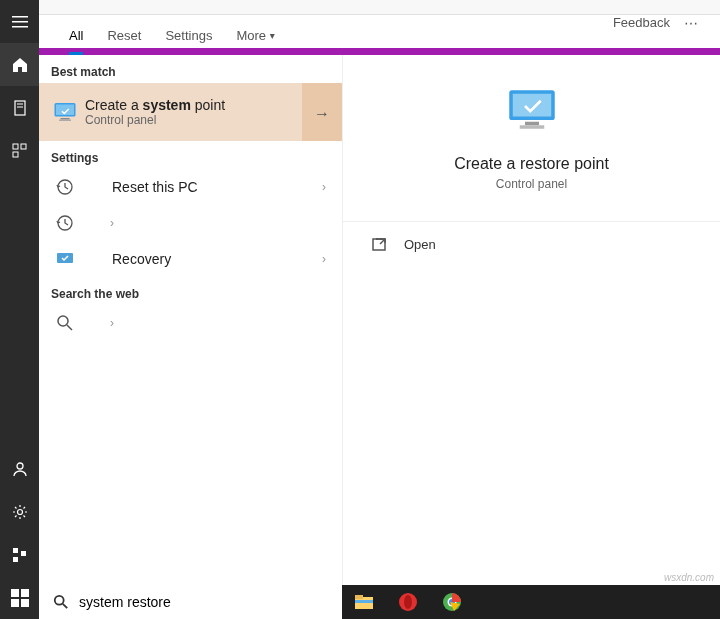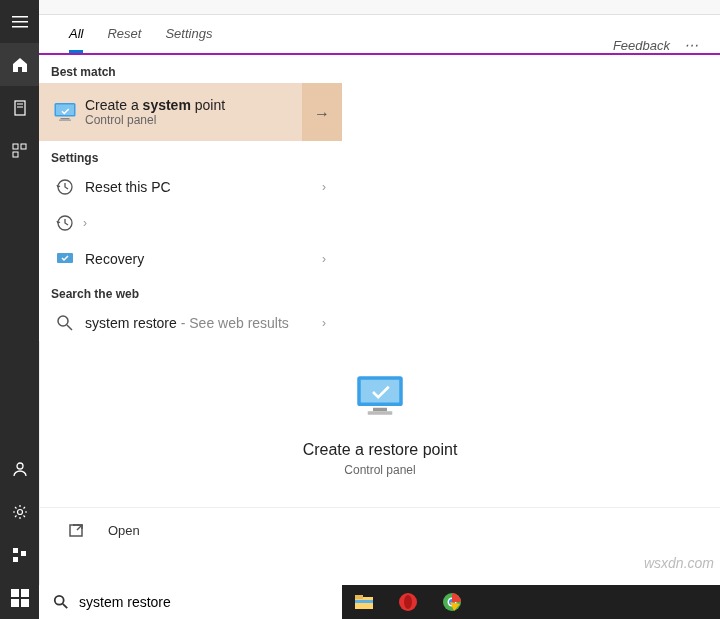--- a/index.html
+++ b/index.html
@@ -9,64 +9,64 @@
 .sidebar .top { display: flex; flex-direction: column; }
 .sidebar .bottom { margin-top: auto; display: flex; flex-direction: column; }
 .sidebar-item { width: 39px; height: 43px; display: flex; align-items: center; justify-content: center; color: #fff; cursor: pointer; }
 .sidebar-item.active { background: #3a3a3a; }
 .sidebar-item svg { width: 16px; height: 16px; fill: #fff; }
 .sidebar-item.start svg { width: 18px; height: 18px; }
 
 .main { position: absolute; left: 39px; top: 0; right: 0; height: 585px; background: #fff; }
 .browser-top { height: 15px; border-bottom: 1px solid #e0e0e0; background: #f8f8f8; }
 
-.tabs { height: 40px; display: flex; align-items: flex-end; padding: 0 18px; border-bottom: 2px solid #a21caf; font-style: italic; }
+.tabs { height: 40px; display: flex; align-items: flex-start; padding: 0 18px; border-bottom: 7px solid #a21caf; }
 .tab { padding: 0 12px; height: 40px; display: flex; align-items: center; font-size: 13px; color: #555; cursor: pointer; position: relative; }
 .tab.active { color: #000; }
 .tab.active::after { content:""; position:absolute; bottom:0; left:12px; right:12px; height:3px; background:#0078d4; }
 .feedback { margin-left: auto; font-size: 13px; color: #555; padding: 0 10px; cursor: pointer; }
 .more-dots { padding: 0 4px; color: #555; cursor: pointer; font-size: 14px; }
 
-.content { display: flex; height: calc(585px - 55px); flex-direction: column; }
+.content { display: flex; height: calc(585px - 55px); }
 .left-col { width: 303px; background: #fff; }
 .right-col { flex: 1; background: #fff; border-left: 1px solid #eee; position: relative; }
 
 .section-header { font-size: 12px; font-weight: 600; color: #333; padding: 10px 12px 4px; }
 
 .result-row { display: flex; align-items: center; padding: 8px 12px; cursor: pointer; position: relative; }
 .result-row .icon-slot { width: 28px; display: flex; justify-content: center; }
 .result-row .text-slot { flex: 1; padding-left: 6px; font-size: 14px; color: #222; }
 .result-row .sub { font-size: 12px; color: #666; }
 .result-row .chev { color: #999; font-size: 12px; padding: 0 4px; }
 .result-row.best { background: #f0dac8; height: 58px; }
 .result-row.best .title { font-size: 14px; }
 .result-row.best strong { font-weight: 600; }
 .result-row.best .expand { width: 40px; height: 58px; background: #e8c8a8; display:flex; align-items:center; justify-content:center; color:#555; margin: -8px -12px -8px 0; }
-.result-row.sub-row { height: 36px; }
+.result-row.sub-row { height: 36px; gap: 27px; }
 
 .monitor-icon { width: 24px; height: 24px; }
 .circ-icon { width: 18px; height: 18px; }
 
 .preview { display:flex; flex-direction:column; align-items:center; padding-top: 30px; }
 .preview .big-icon svg { width: 56px; height: 56px; }
 .preview-title { margin-top: 10px; font-size: 16px; color: #222; }
 .preview-sub { font-size: 12px; color: #666; margin-top: 4px; }
 .preview-divider { height: 1px; background: #eee; width: 100%; margin-top: 30px; }
-.preview-action { display:flex; align-items:center; gap:24px; padding: 14px 28px; font-size: 13px; color:#333; cursor:pointer; }
+.preview-action { display:flex; align-items:center; gap:17px; padding: 14px 28px; font-size: 13px; color:#333; cursor:pointer; }
 .preview-action svg { width: 16px; height: 16px; fill: none; stroke:#555; stroke-width:1.5; }
 
 .taskbar { position: absolute; left: 39px; bottom: 0; right: 0; height: 34px; background: #1f1f1f; display: flex; align-items: center; }
 .search-box { width: 303px; height: 34px; background: #fff; display: flex; align-items: center; padding: 0 14px; gap: 10px; }
 .search-box svg { width: 16px; height: 16px; fill: none; stroke:#333; stroke-width:2; }
 .search-box input { border: none; outline: none; font-size: 14px; flex:1; }
 .task-icons { display:flex; align-items:center; height:100%; }
 .task-icon { width: 44px; height: 34px; display:flex; align-items:center; justify-content:center; cursor:pointer; }
 .task-icon svg { width: 20px; height: 20px; }
 
-.watermark { position:absolute; right:6px; bottom:48px; font-size:14px; color:#bbb; font-style: italic; }
+.watermark { position:absolute; right:6px; bottom:36px; font-size:10px; color:#bbb; font-style: italic; }
 
 .light { color: #888; }
 </style>
 </head>
 <body>
 
 <div class="sidebar">
   <div class="top">
     <div class="sidebar-item">
       <svg viewBox="0 0 16 16">
@@ -126,20 +126,21 @@
   </div>
 </div>
 
 <div class="main">
   <div class="browser-top"></div>
 
   <div class="tabs">
     <div class="tab active">All</div>
     <div class="tab">Reset</div>
     <div class="tab">Settings</div>
+    <div class="tab"><span>More</span>&nbsp;<span style="font-size:10px;">▾</span></div>
     <div class="feedback">Feedback</div>
     <div class="more-dots">⋯</div>
   </div>
 
   <div class="content">
     <div class="left-col">
 
       <div class="section-header">Best match</div>
 
       <div class="result-row best">
@@ -197,21 +198,20 @@
 
       <div class="section-header">Search the web</div>
 
       <div class="result-row sub-row">
         <div class="icon-slot">
           <svg class="circ-icon" viewBox="0 0 18 18">
               <circle cx="7" cy="7" r="5" fill="none" stroke="#555" stroke-width="1.5"></circle>
               <line x1="11" y1="11" x2="16" y2="16" stroke="#555" stroke-width="1.5"></line>
             </svg>
         </div>
-        <div class="text-slot"><span>system restore</span><span class="light"> - See web results</span></div>
         <div class="chev">›</div>
       </div>
 
     </div>
 
     <div class="right-col">
       <div class="preview">
         <div class="big-icon">
           <svg viewBox="0 0 64 64">
               <rect x="6" y="6" width="52" height="34" rx="3" fill="#3aa0e8"></rect>

